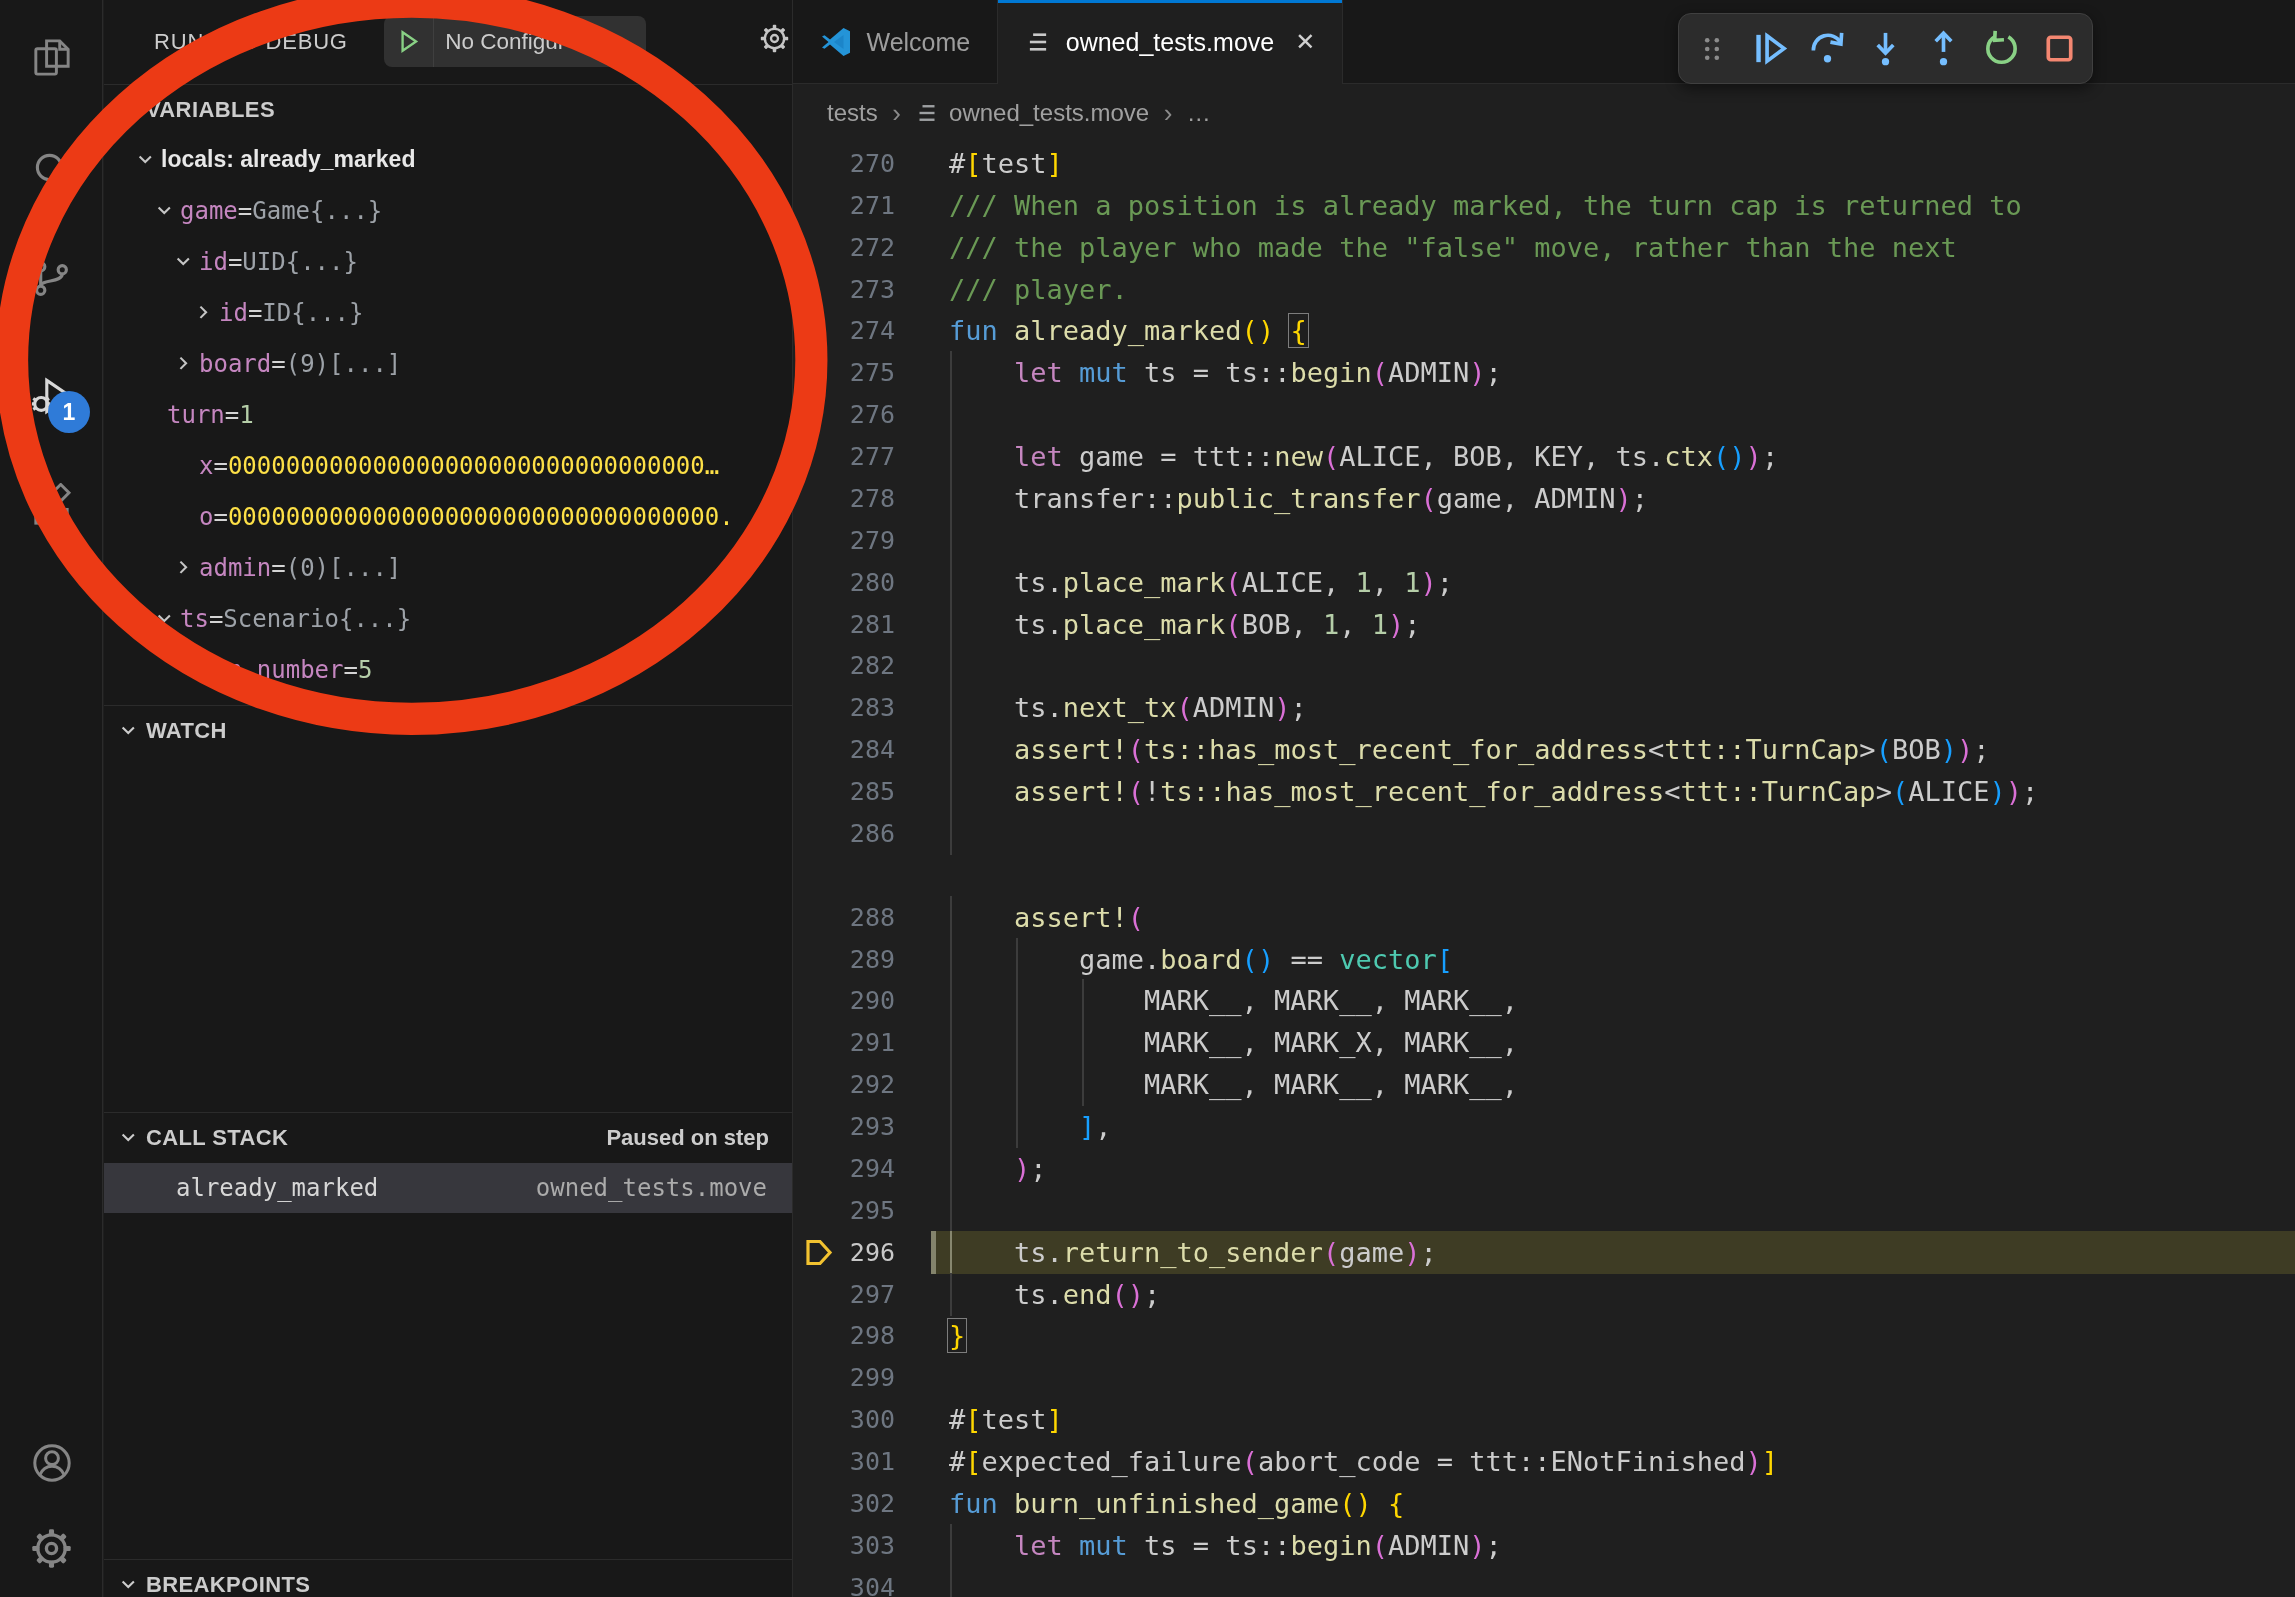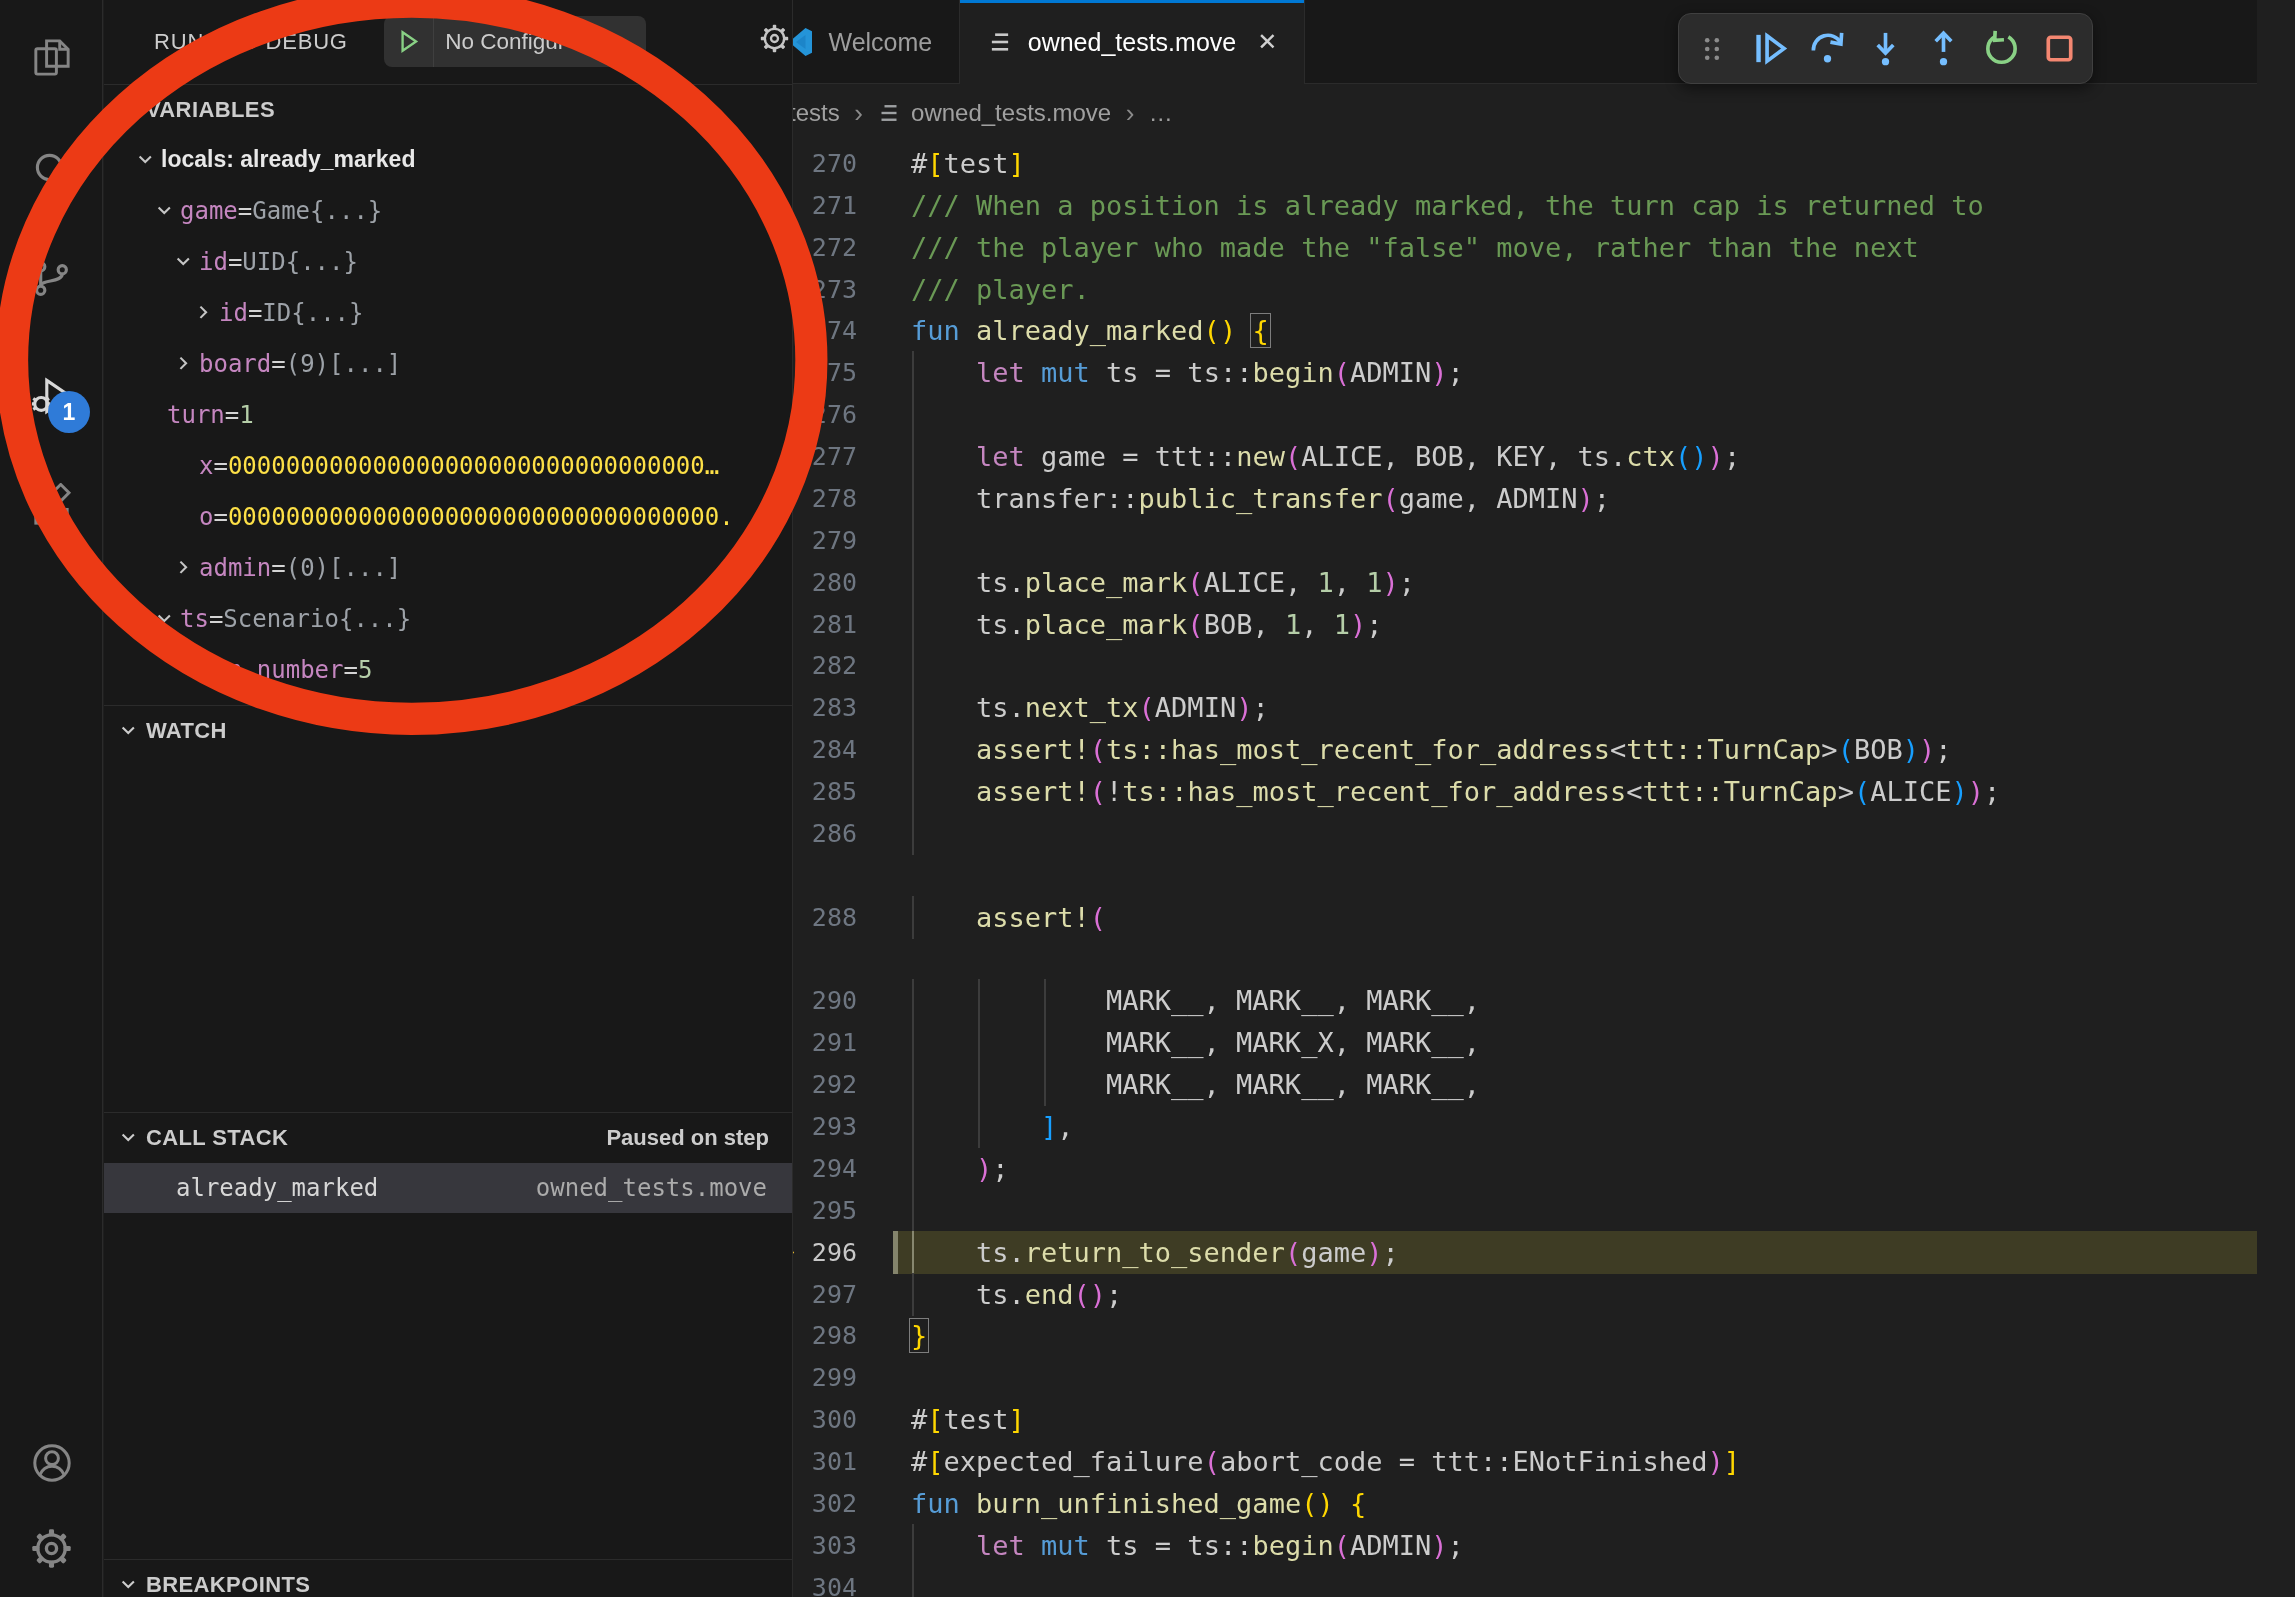--- a/index.html
+++ b/index.html
@@ -53,21 +53,21 @@
   .v-num { color:#b5cea8; }
   .v-zero { color:#fde047; }
 
   #callstack-row { position:absolute; left:0; top:1163px; width:689px; height:50px;
     background:#37373d; display:flex; align-items:center;
     font-family:"DejaVu Sans Mono", monospace; font-size:24px; }
   #cs-frame { margin-left:72px; color:#d7d7d7; }
   #cs-file { margin-left:auto; margin-right:26px; color:#ababab; }
 
   
-  #editor { position:absolute; left:755px; top:0; width:1502px; height:1597px;
+  #editor { position:absolute; left:793px; top:0; width:1502px; height:1597px;
     background:#1f1f1f; }
   #tabbar { position:absolute; left:0; top:0; width:1502px; height:84px;
     background:#181818; border-bottom:0.8px solid #2b2b2b; display:flex; }
   .tab { height:84px; display:flex; align-items:center; padding:0 27px;
     border-right:0.8px solid #2b2b2b; font-size:25px; color:#9d9d9d; position:relative; }
   .tab .tlabel { margin-left:14.5px; white-space:nowrap; }
   .tab.active { background:#1f1f1f; color:#ffffff; height:84px; }
   .tab.active::before { content:""; position:absolute; left:0; top:0; width:100%;
     height:3.2px; background:#0078d4; }
   .tab-close { margin-left:21px; color:#d0d0d0; font-size:24px; }
@@ -470,20 +470,26 @@
       <div class="code-row" style="top: 670px;">
         <div class="guide" style="left: 157px;"></div>
         <span class="lnum">286</span>
         <div class="cl-content"></div>
       </div>
       <div class="code-row" style="top: 754px;">
         <div class="guide" style="left: 157px;"></div>
         <span class="lnum">288</span>
         <div class="cl-content"><span class="tk-def">    </span><span class="tk-fn">assert!</span><span class="tk-b2">(</span></div>
       </div>
+      <div class="code-row" style="top: 796px;">
+        <div class="guide" style="left: 157px;"></div>
+        <div class="guide" style="left: 223px;"></div>
+        <span class="lnum">289</span>
+        <div class="cl-content"><span class="tk-def">        game.</span><span class="tk-fn">board</span><span class="tk-b3">(</span><span class="tk-b3">)</span><span class="tk-def"> == </span><span class="tk-type">vector</span><span class="tk-b3">[</span></div>
+      </div>
       <div class="code-row" style="top: 837px;">
         <div class="guide" style="left: 157px;"></div>
         <div class="guide" style="left: 223px;"></div>
         <div class="guide" style="left: 289px;"></div>
         <span class="lnum">290</span>
         <div class="cl-content"><span class="tk-def">            MARK__, MARK__, MARK__,</span></div>
       </div>
       <div class="code-row" style="top: 879px;">
         <div class="guide" style="left: 157px;"></div>
         <div class="guide" style="left: 223px;"></div>

